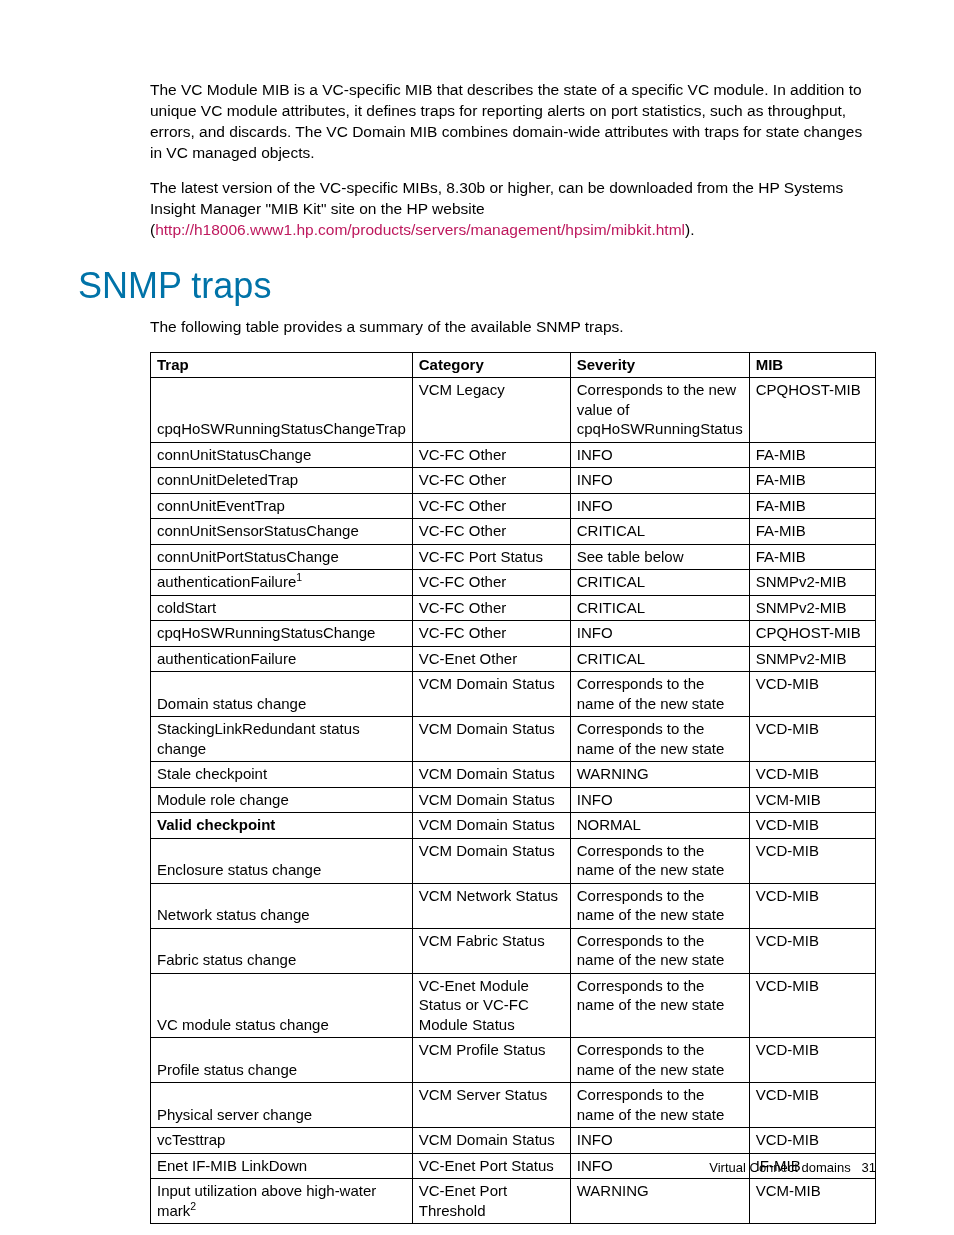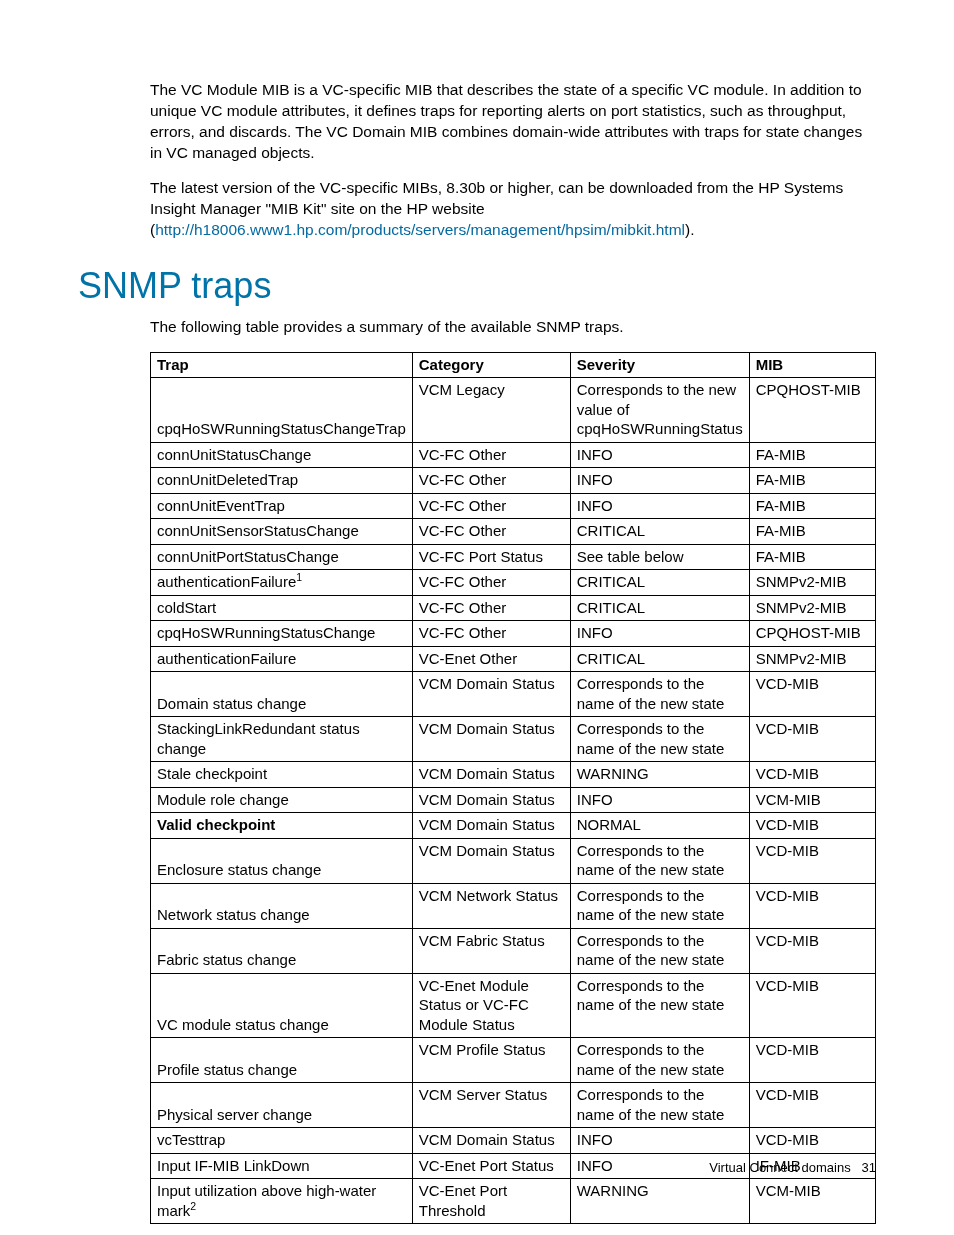--- a/index.html
+++ b/index.html
@@ -22,21 +22,21 @@
     border-radius: 6px;
   }
   .indent {
     margin-left: 72px;
   }
   p {
     margin: 0 0 14px 0;
     font-weight: 300;
   }
   a.link {
-    color: #0369a1;
+    color: #be185d;
     text-decoration: none;
   }
   h2.section {
     color: #0073a8;
     font-weight: 300;
     font-size: 36px;
     margin: 22px 0 6px 0;
   }
   table.snmp {
     border-collapse: collapse;
@@ -233,21 +233,21 @@
           <td>Corresponds to the name of the new state</td>
           <td>VCD-MIB</td>
         </tr>
         <tr>
           <td style="vertical-align: bottom;"><span>vcTesttrap</span></td>
           <td>VCM Domain Status</td>
           <td>INFO</td>
           <td>VCD-MIB</td>
         </tr>
         <tr>
-          <td style="vertical-align: bottom;"><span>Input IF-MIB LinkDown</span></td>
+          <td style="vertical-align: bottom;"><span>Enet IF-MIB LinkDown</span></td>
           <td>VC-Enet Port Status</td>
           <td>INFO</td>
           <td>IF-MIB</td>
         </tr>
         <tr>
           <td style="vertical-align: bottom;"><span>Input utilization above high-water mark</span><span class="sup">2</span></td>
           <td>VC-Enet Port Threshold</td>
           <td>WARNING</td>
           <td>VCM-MIB</td>
         </tr>

